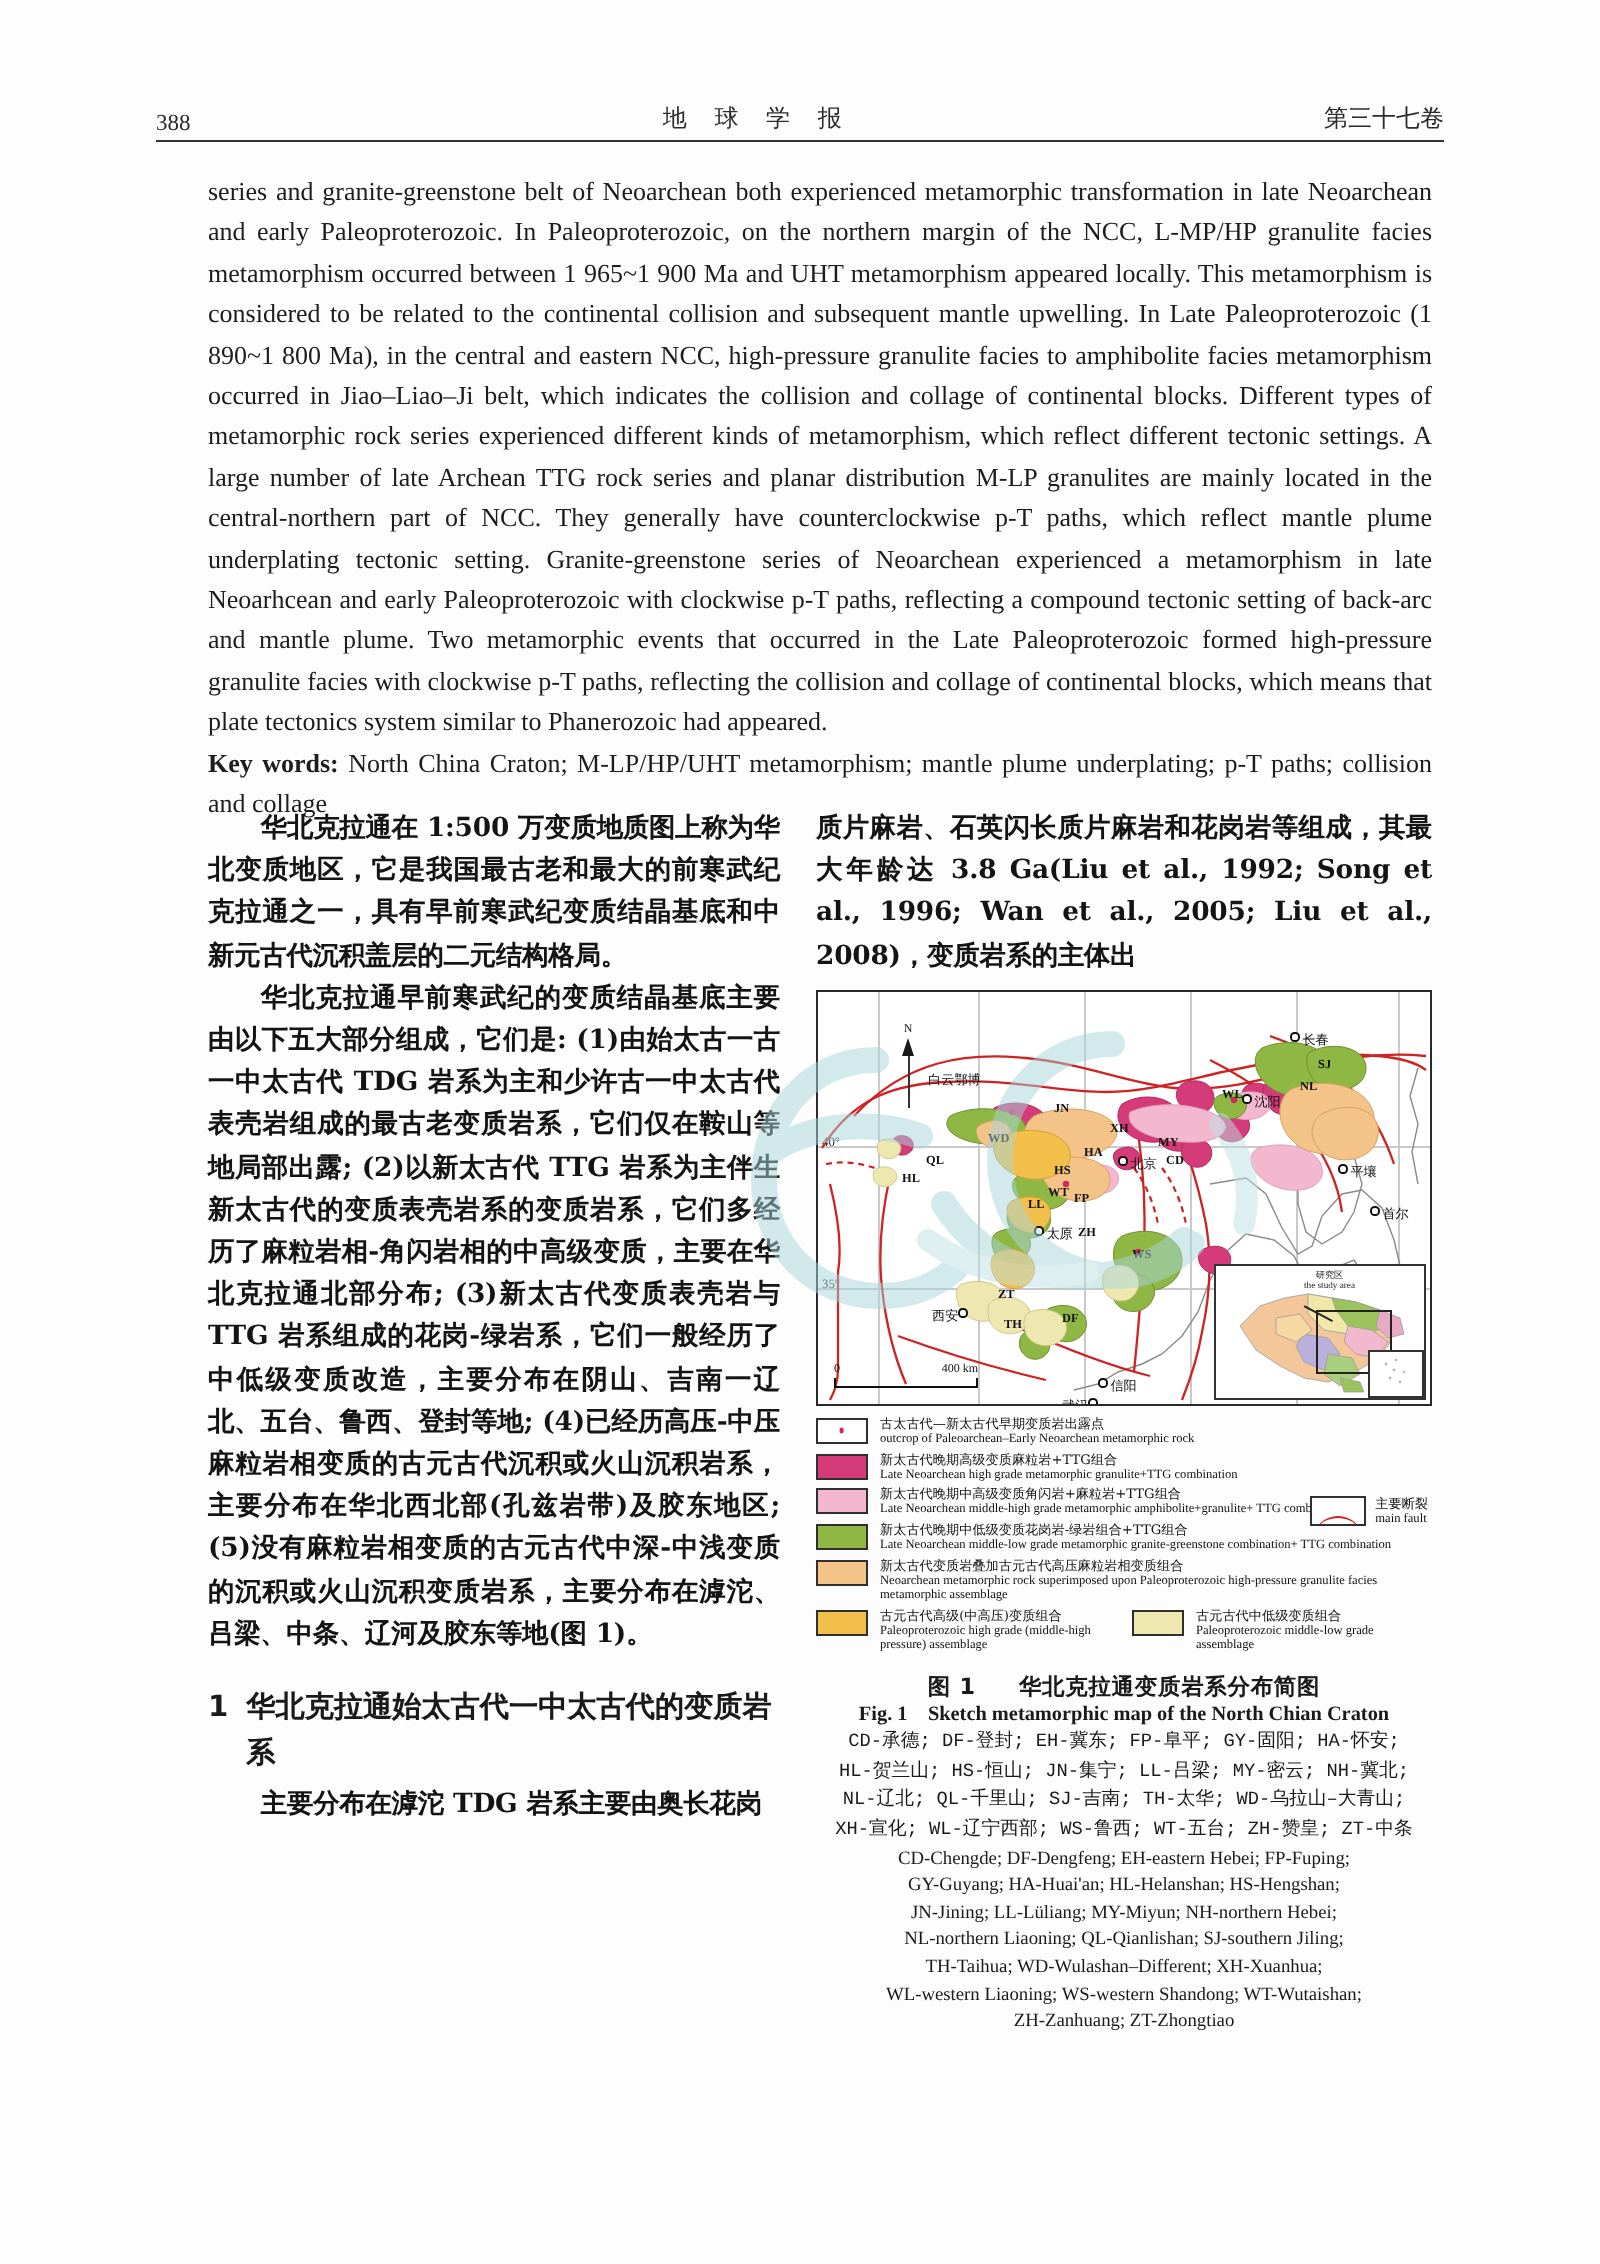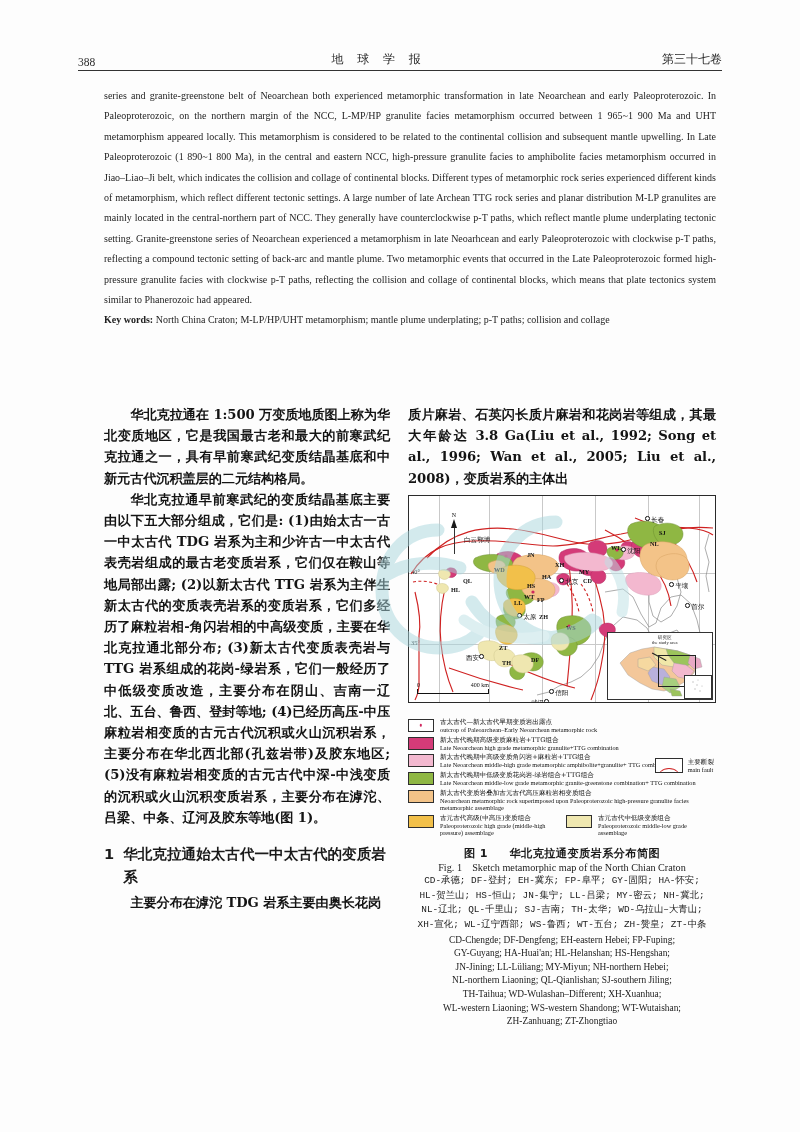--- a/index.html
+++ b/index.html
@@ -48,21 +48,21 @@
     height: 0;
     border-top: 1.1px solid #333;
   }
 
   
   .abstract {
     position: absolute;
     left: 104px;
     top: 86px;
     width: 612px;
-    font-size: 10px;
+    font-size: 13px;
     line-height: 20.4px;
     text-align: justify;
     text-justify: inter-word;
     color: #1d1d1d;
   }
   .abstract p { margin: 0; text-indent: 0; }
   .abstract .kw { margin-top: 0px; }
   .abstract b { font-weight: bold; }
 
   
@@ -225,21 +225,21 @@
     position: absolute;
     right: 0; bottom: 0;
     width: 26px; height: 22px;
     border: 1px solid #333;
     background: #fff;
   }
 
   
   .legend {
     width: 306px;
-    margin-top: 15px;
+    margin-top: 5px;
     position: relative;
   }
   .leg-row {
     display: flex;
     align-items: flex-start;
     gap: 6px;
     margin-bottom: 2.5px;
   }
   .swatch {
     flex: 0 0 auto;
@@ -308,21 +308,21 @@
     margin-top: 7px;
     text-align: center;
     font-size: 11.2px;
     font-weight: bold;
     font-family: "DejaVu Sans", "Liberation Sans", sans-serif;
     letter-spacing: 0.4px;
   }
   .cap-en {
     text-align: center;
     font-size: 10.2px;
-    font-weight: normal;
+    font-weight: bold;
     margin-top: 1px;
     font-family: "Liberation Serif", serif;
   }
   .cap-abbr-cn {
     font-size: 9.4px;
     line-height: 14.6px;
     text-align: center;
     font-family: Liberation Mono, monospace;
     margin-top: 1px;
   }

